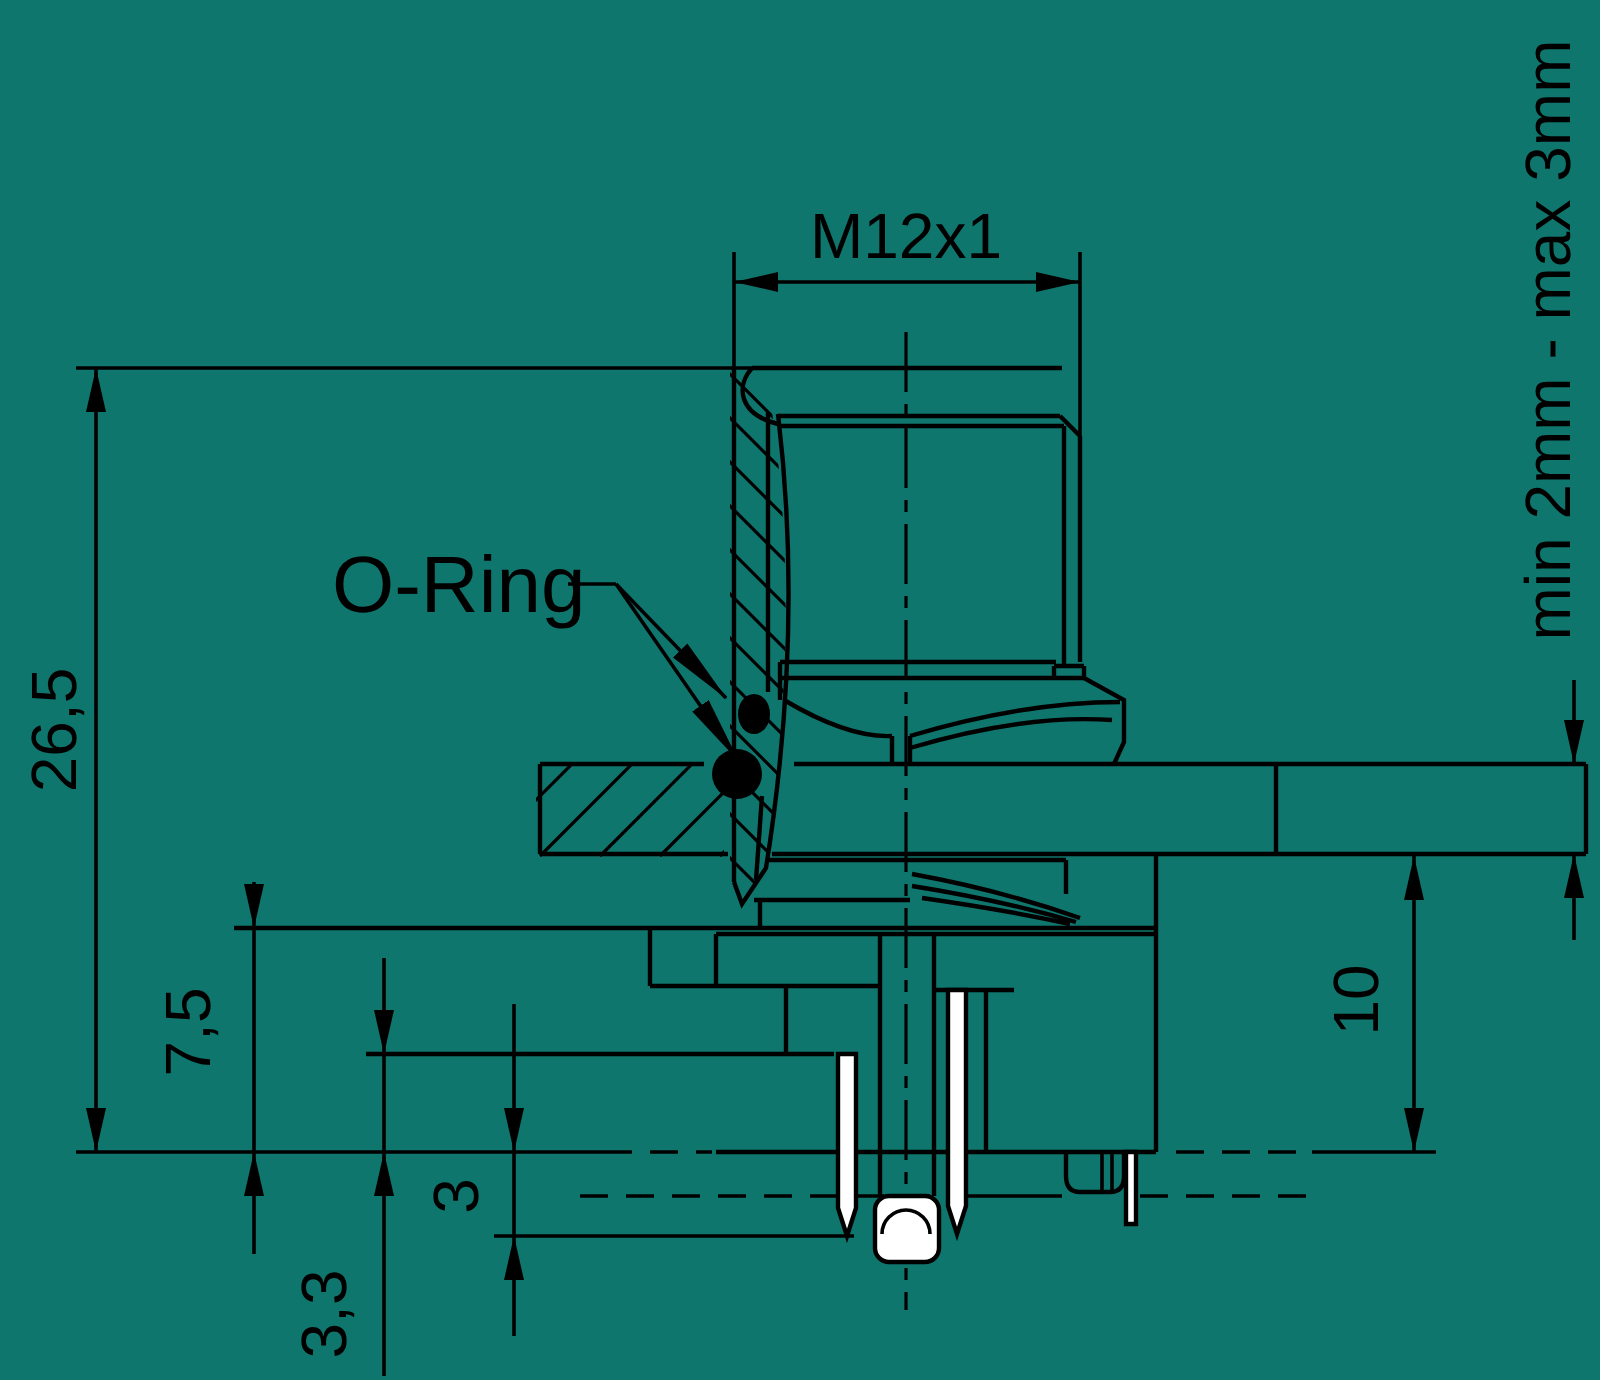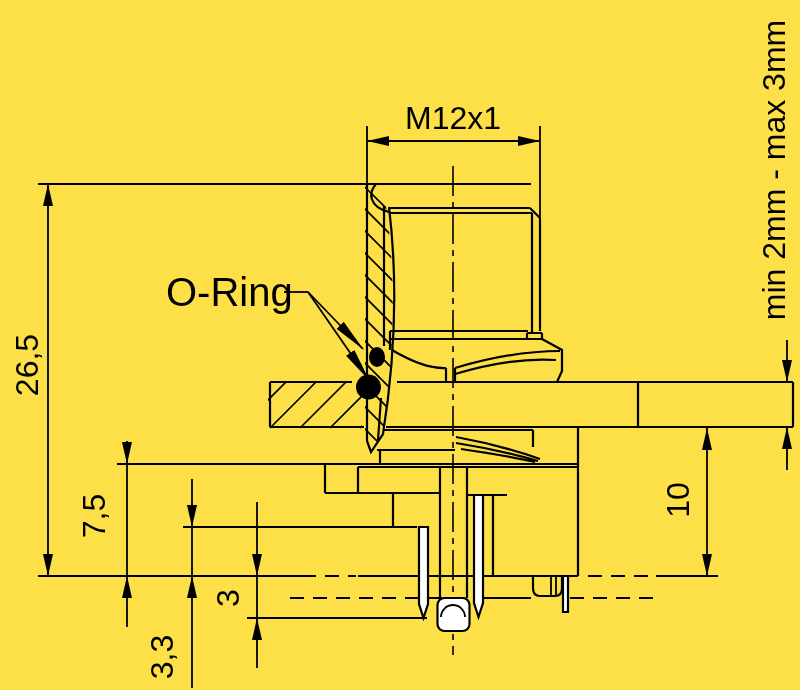--- a/index.html
+++ b/index.html
@@ -1,16 +1,16 @@
 <!DOCTYPE html>
 <html><head>
 <meta charset="utf-8">
 <style>
   html,body { margin:0; padding:0; background:#ffffff; }
-  .stage { width:800px; height:690px; position:relative; background:#fde047; }
+  .stage { width:800px; height:690px; position:relative; background:#0f766e; }
   svg { display:block; }
   .dimtext { font-family:"Liberation Sans", sans-serif; font-size:32px; fill:#000; }
   .calltext { font-family:"Liberation Sans", sans-serif; font-size:40px; fill:#000; }
   .outline  { stroke:#000; stroke-width:2.2; fill:none; stroke-linecap:butt; }
   .thin     { stroke:#000; stroke-width:1.8; fill:none; }
   .hatch    { stroke:#000; stroke-width:1.6; fill:none; }
   .hidden-line { stroke:#000; stroke-width:1.8; fill:none; stroke-dasharray:14 9; }
   .centerline  { stroke:#000; stroke-width:1.6; fill:none; stroke-dasharray:30 6 6 6; }
   .dimline  { stroke:#000; stroke-width:1.8; fill:none; }
   .arrow    { fill:#000; stroke:none; }

